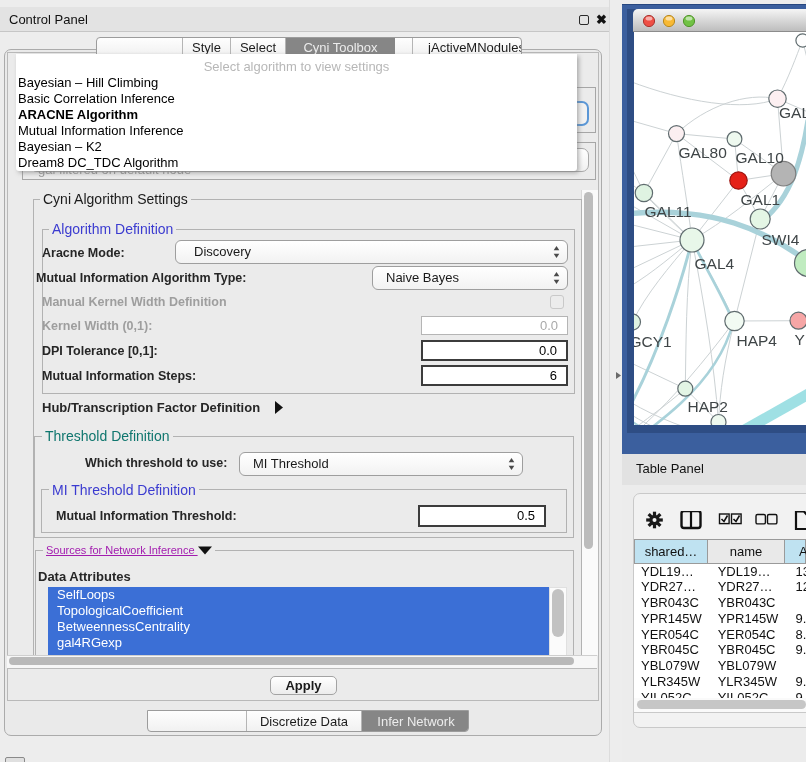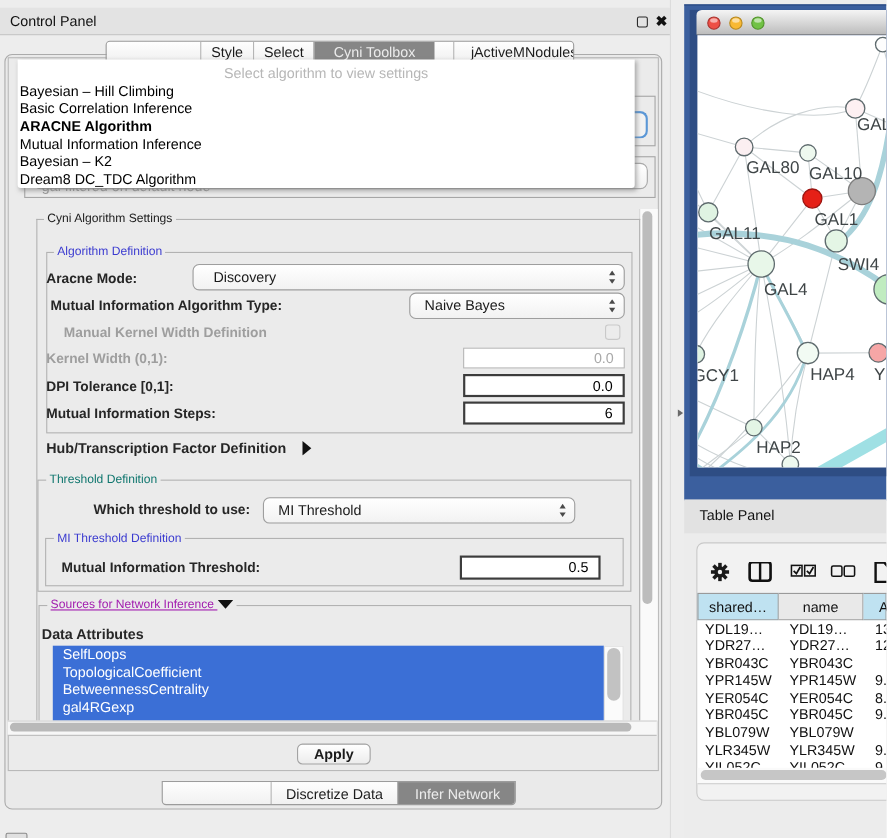--- a/index.html
+++ b/index.html
@@ -1,20 +1,20 @@
 <!DOCTYPE html>
 <html><head>
 <meta charset="utf-8">
 <style>
   html,body{margin:0;padding:0;}
   body{font-family:"Liberation Sans",sans-serif;}
   #stage{position:relative;width:806px;height:762px;overflow:hidden;background:#ededed;}
   .abs{position:absolute;}
   .grp{position:absolute;border:1px solid #b2b2b2;}
-  .grptitle{position:absolute;background:#ebebeb;padding:0 3px;font-size:11px;line-height:14px;white-space:nowrap;}
+  .grptitle{position:absolute;background:#ebebeb;padding:0 3px;font-size:14px;line-height:14px;white-space:nowrap;}
   .lbl{position:absolute;font-size:12.5px;font-weight:bold;color:#262626;white-space:nowrap;}
   .combo{position:absolute;background:linear-gradient(#ffffff,#f2f2f2);border:1px solid #9e9e9e;border-radius:6px;font-size:13px;color:#1a1a1a;}
   .combo .ctext{position:absolute;left:18px;top:3px;white-space:nowrap;}
   .arrows{position:absolute;right:7px;top:2px;width:9px;}
   .arrows svg{display:block;}
   .inp{position:absolute;background:#fff;font-size:13px;text-align:right;padding-right:9px;box-sizing:border-box;}
   .tabbar{position:absolute;box-sizing:border-box;border:1px solid #9c9c9c;background:linear-gradient(#fefefe,#f1f1f1);overflow:hidden;}
   .tab{position:absolute;top:0;height:100%;box-sizing:border-box;border-left:1px solid #b5b5b5;color:#1c1c1c;font-size:13px;text-align:center;}
   .tab:first-child{border-left:none;margin-top:48px;}
   .tab.tabsel{background:#868686;color:#ececec;}
@@ -77,32 +77,32 @@
   <div class="combo" style="left:175px;top:240px;width:391px;height:22px;">
     <span class="ctext">Discovery</span>
     <span class="arrows" style="top:5px;right:7px;width:7px;">
         <svg width="7" height="12" viewBox="0 0 7 12">
           <path d="M3.5 0 L6.3 4.2 L0.7 4.2 Z" fill="#4a4a4a"></path>
           <path d="M3.5 12 L6.3 7.8 L0.7 7.8 Z" fill="#4a4a4a"></path>
         </svg>
       </span>
   </div>
 
-  <div class="lbl" style="left:46px;top:271px;">Mutual Information Algorithm Type:</div>
+  <div class="lbl" style="left:36px;top:271px;">Mutual Information Algorithm Type:</div>
   <div class="combo" style="left:372px;top:266px;width:194px;height:22px;">
     <span class="ctext" style="left:13px;">Naive Bayes</span>
     <span class="arrows" style="top:5px;right:7px;width:7px;">
         <svg width="7" height="12" viewBox="0 0 7 12">
           <path d="M3.5 0 L6.3 4.2 L0.7 4.2 Z" fill="#4a4a4a"></path>
           <path d="M3.5 12 L6.3 7.8 L0.7 7.8 Z" fill="#4a4a4a"></path>
         </svg>
       </span>
   </div>
 
-  <div class="lbl" style="left:42px;top:295px;color:#9e9e9e;padding-left:16px;">Manual Kernel Width Definition</div>
+  <div class="lbl" style="left:42px;top:295px;color:#9e9e9e;">Manual Kernel Width Definition</div>
   <div class="abs" style="left:550px;top:295px;width:12px;height:12px;border:1.5px solid #c9c9c9;border-radius:3px;background:#ececec;"></div>
 
   <div class="lbl" style="left:42px;top:319px;color:#9e9e9e;">Kernel Width (0,1):</div>
   <div class="inp" style="left:421px;top:316px;width:147px;height:19px;border:1px solid #b5b5b5;color:#a9a9a9;line-height:17px;">0.0</div>
 
   <div class="lbl" style="left:42px;top:344px;">DPI Tolerance [0,1]:</div>
   <div class="inp" style="left:421px;top:340px;width:147px;height:21px;border:2px solid #3c3c3c;color:#000;line-height:17px;">0.0</div>
 
   <div class="lbl" style="left:42px;top:369px;">Mutual Information Steps:</div>
   <div class="inp" style="left:421px;top:365px;width:147px;height:21px;border:2px solid #3c3c3c;color:#000;line-height:17px;">6</div>

